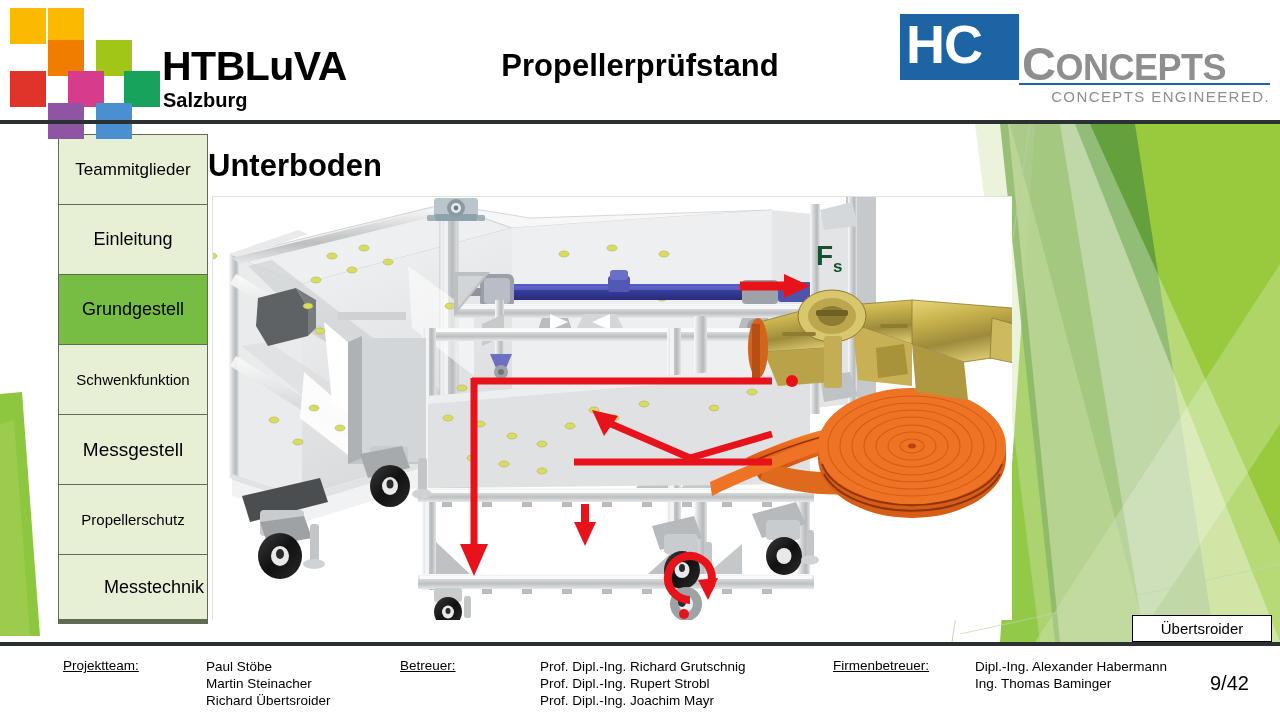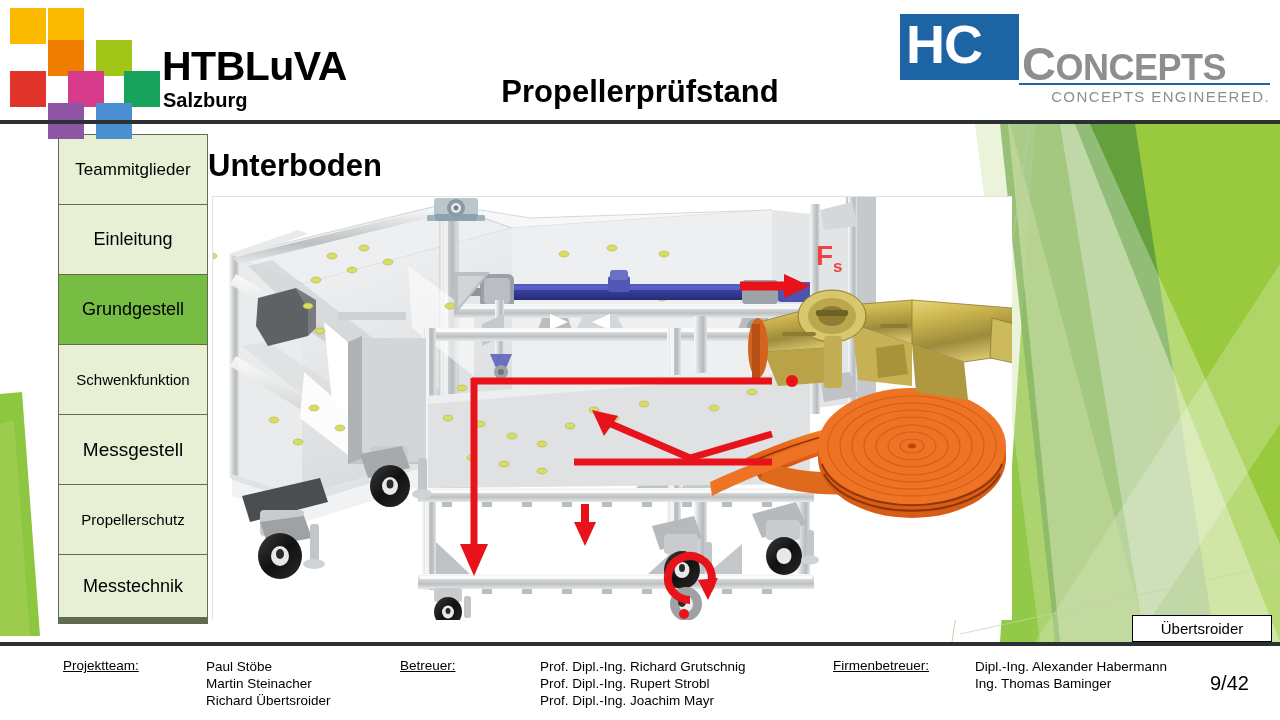--- a/index.html
+++ b/index.html
@@ -21,21 +21,21 @@
     position:absolute; left:152px; top:38px;
     font-size:41px; font-weight:bold; letter-spacing:-0.5px; color:#000;
     line-height:1;
   }
   #htb-sub {
     position:absolute; left:153px; top:82px;
     font-size:20px; font-weight:bold; color:#000; line-height:1;
   }
   #slide-title {
     position:absolute; left:380px; top:48px; width:520px;
-    text-align:center; font-size:31px; font-weight:bold; color:#000;margin-top:26px;
+    text-align:center; font-size:31px; font-weight:bold; color:#000;
   }
 
   #hc-logo { position:absolute; left:900px; top:14px; width:370px; height:96px; }
   #hc-box {
     position:absolute; left:0; top:0; width:119px; height:66px;
     background:#1C64A4;
   }
   #hc-hc {
     position:absolute; left:6px; top:3px;
     font-size:54px; font-weight:bold; color:#ffffff; line-height:1;
@@ -78,21 +78,21 @@
   }
   .nav-item {
     height:70px; width:150px;
     background:#E7F0D4; border:1px solid #5F6B52;
     border-bottom:none;
     display:flex; align-items:center; justify-content:center;
     color:#000;
     text-align:center;
     padding:0 3px;
   }
-  .nav-item:last-child { border-bottom:7px solid #0c4a6e; }
+  .nav-item:last-child { border-bottom:5px solid #0c4a6e;justify-content:flex-end; }
   .nav-item.active { background:#77BC43; }
 
   
   #content-heading {
     position:absolute; left:208px; top:148px;
     font-size:31px; font-weight:bold; color:#000; z-index:30;
   }
 
   
   #picture {
@@ -583,21 +583,21 @@
       <line x1="373" y1="308" x2="373" y2="330" stroke-width="8"></line>
       <polygon points="362,326 384,326 373,350" stroke="none"></polygon>
 
       <path d="M478,404 a22,22 0 1 1 16,-7" stroke-width="8" fill="none"></path>
       <polygon points="486,384 506,382 496,404" stroke="none"></polygon>
       <circle cx="472" cy="418" r="5" stroke="none"></circle>
     </g>
   </svg>
 </div>
 
-<div id="fs-label" style="color: #ef4444;"><span>F</span><sub>s</sub></div>
+<div id="fs-label" style="color: #14532d;"><span>F</span><sub>s</sub></div>
 
 <div id="badge">
   <span>Übertsroider</span>
 </div>
 
 <div id="footer-rule" style="background: rgb(43, 49, 50);"></div>
 <div id="footer">
   <div class="f-label" style="left:63px; top:12px;">Projektteam:</div>
   <div class="f-col" style="left:206px; top:12px;">
     <div>Paul Stöbe</div>

